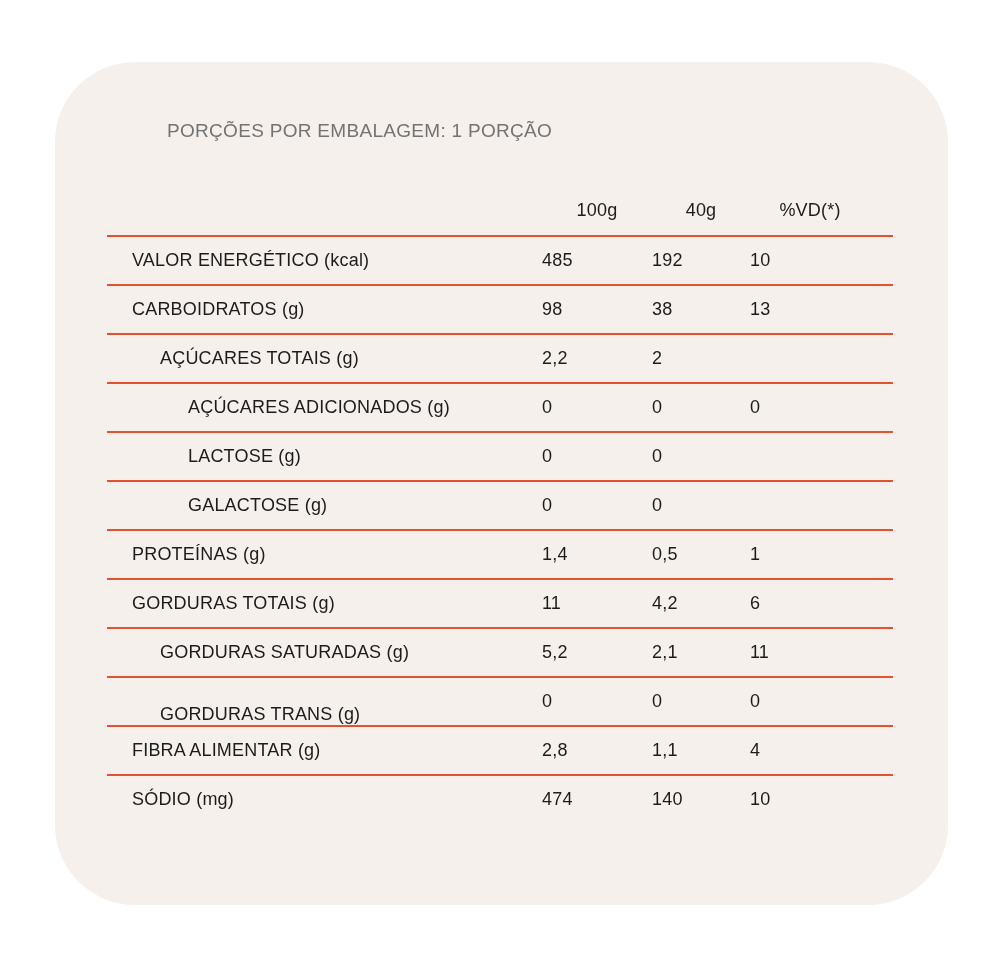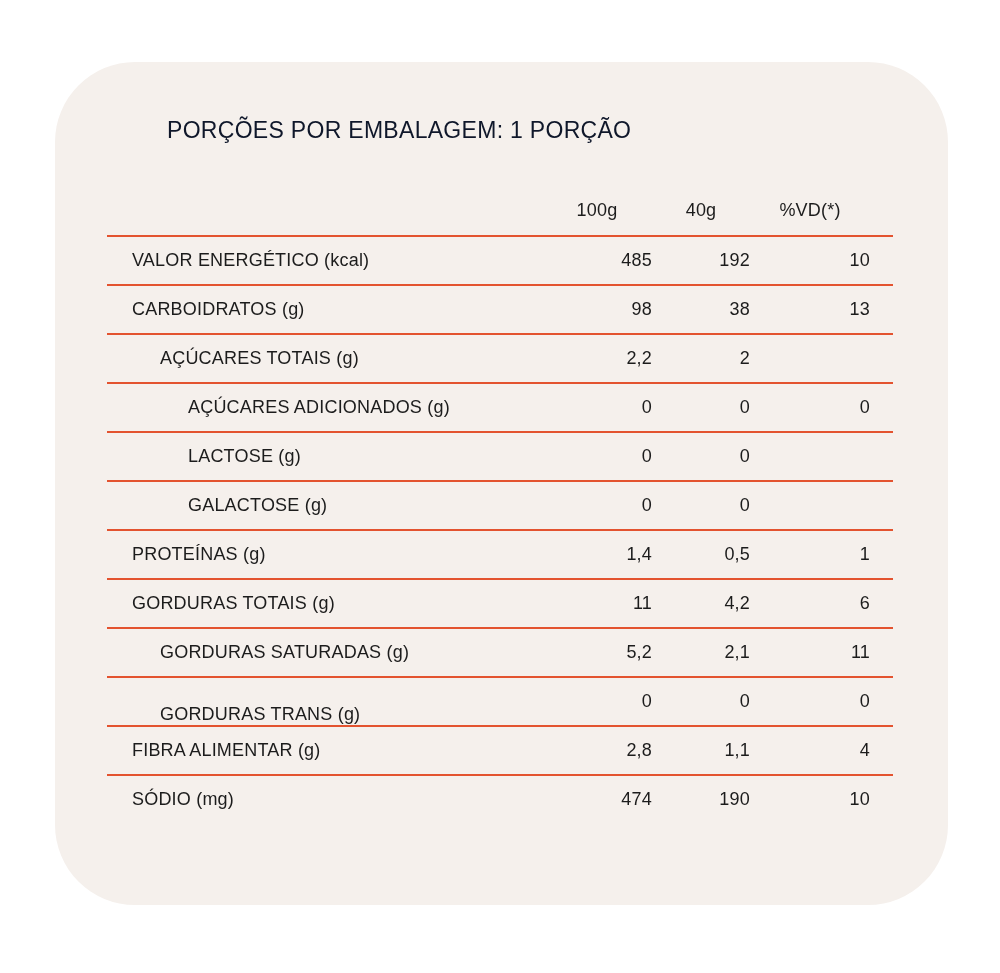--- a/index.html
+++ b/index.html
@@ -19,25 +19,25 @@
     position: absolute;
     left: 55px;
     top: 62px;
     width: 893px;
     height: 843px;
     background: #F5F0EC;
     border-radius: 80px;
   }
   .card-header {
     margin: 50px 55px 0 112px;
-    font-size: 23px;
+    font-size: 19px;
     line-height: 37px;
     font-weight: 500;
     letter-spacing: 0.3px;
-    color: #0f172a;
+    color: #737373;
   }
   .ntable {
     margin: 37px 55px 0 52px; 
   }
   .trow {
     display: grid;
     grid-template-columns: 1fr 110px 98px 120px;
     align-items: center;
     height: 49px;
     padding-right: 23px;
@@ -48,21 +48,21 @@
   }
   .trow.data {
     border-top: 2.5px solid #E3532F;
   }
   .cell.label {
     padding-left: 25px;
     font-weight: 500;
     white-space: nowrap;
   }
   .cell.val {
-    text-align: right;
+    text-align: left;
     font-weight: 500;
   }
   .header-row .col-h {
     text-align: center;
     font-weight: 500;
   }
 </style>
 </head>
 <body>
 
@@ -154,20 +154,20 @@
   <div class="trow data">
     <div class="cell label" style="padding-left: 25px;">FIBRA ALIMENTAR (g)</div>
     <div class="cell val">2,8</div>
     <div class="cell val">1,1</div>
     <div class="cell val">4</div>
   </div>
 
   <div class="trow data">
     <div class="cell label" style="padding-left: 25px;">SÓDIO (mg)</div>
     <div class="cell val">474</div>
-    <div class="cell val">190</div>
+    <div class="cell val">140</div>
     <div class="cell val">10</div>
   </div>
 </div>
     </div>
 
   </div>
 </div>
 
 </body></html>

